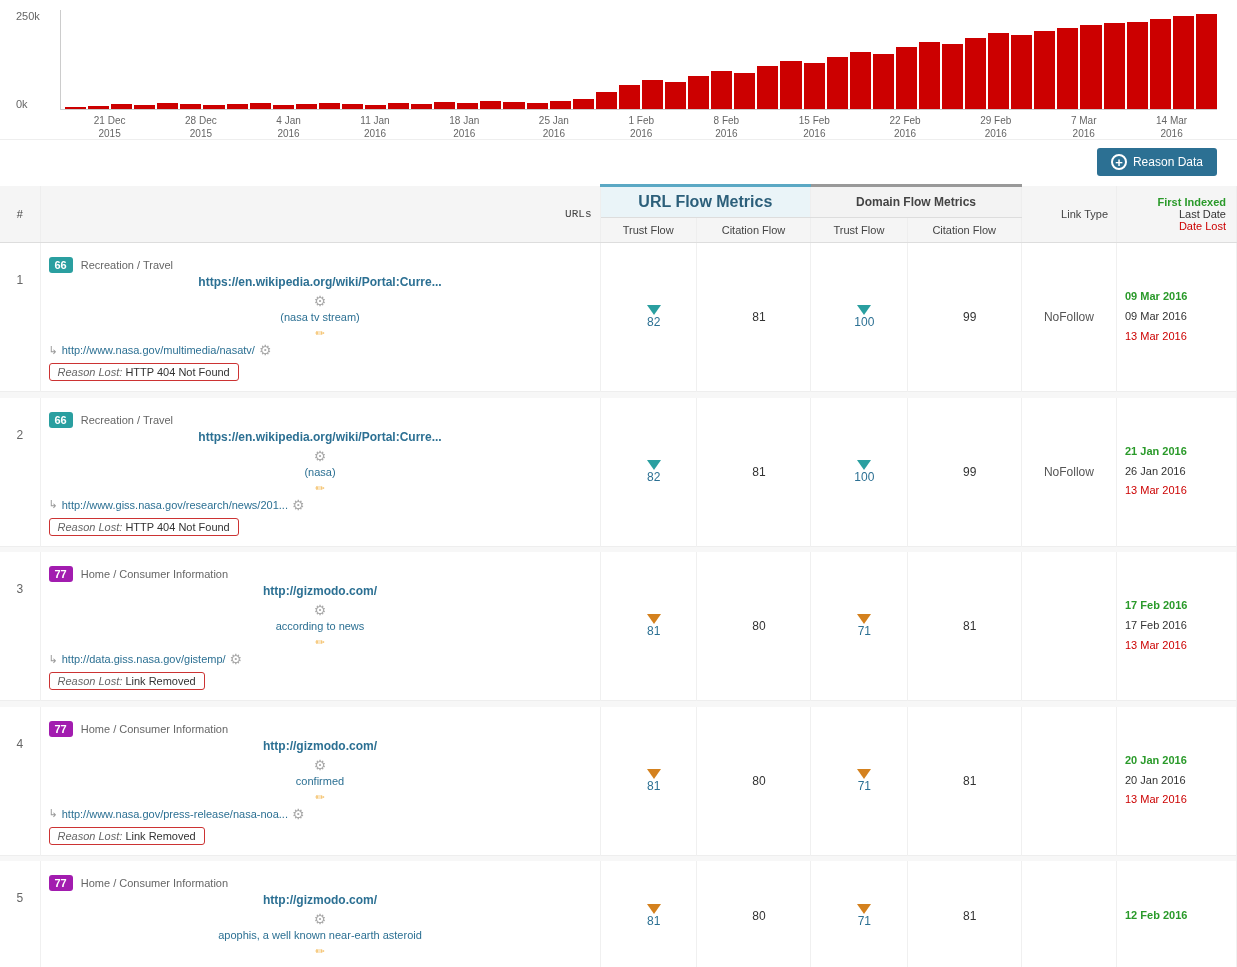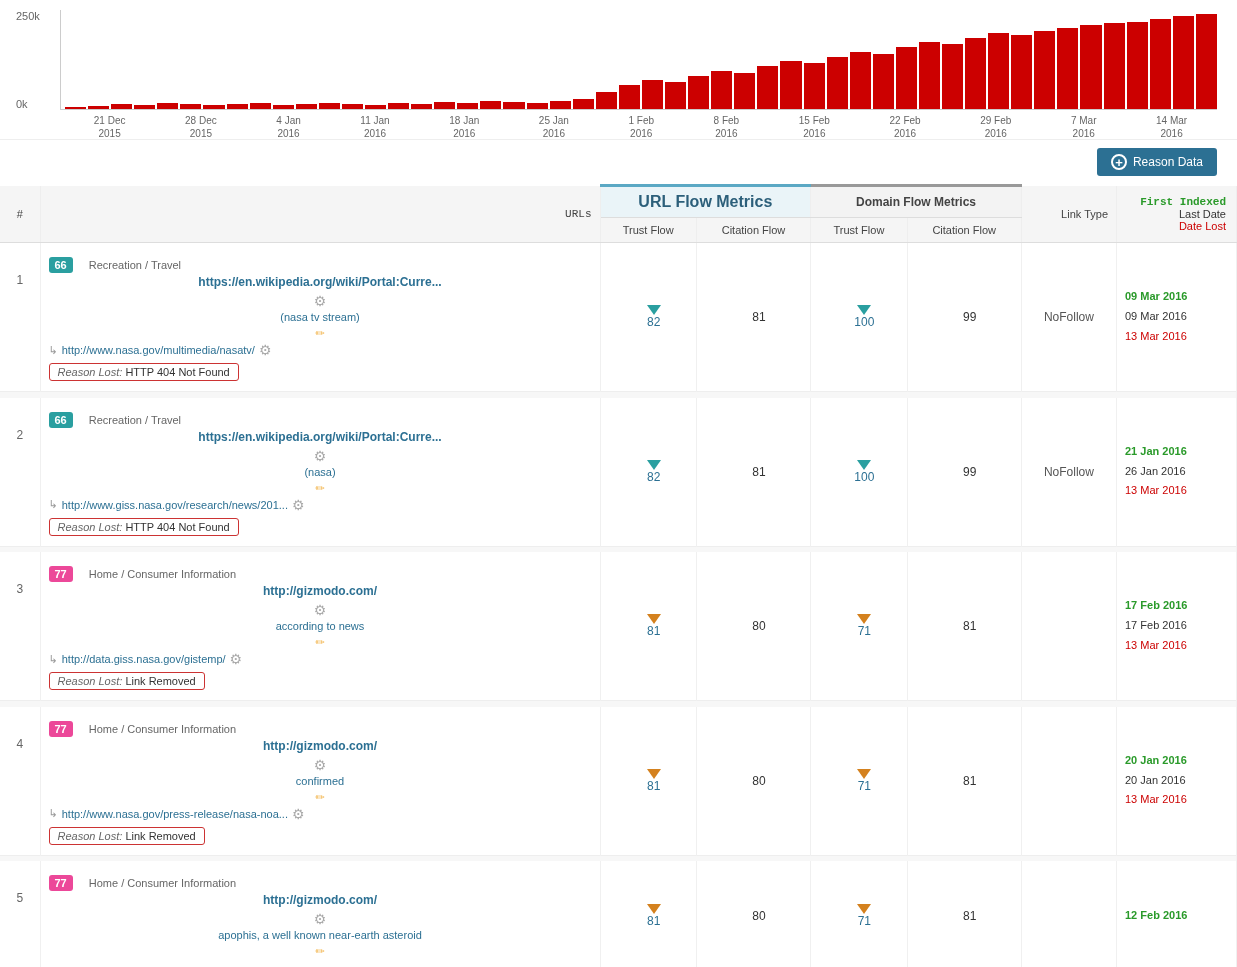--- a/index.html
+++ b/index.html
@@ -104,21 +104,21 @@
     .badge {
       display: inline-block;
       padding: 2px 6px;
       border-radius: 3px;
       color: #fff;
       font-size: 11px;
       font-weight: bold;
       margin-right: 4px;
     }
     .badge-teal { background: #2a9fa0; }
-    .badge-orange { background: #ec4899; }
+    .badge-orange { background: #a21caf; }
 
     .category-label { font-size: 11px; color: #666; }
     .main-url { color: #2c7093; font-size: 12px; font-weight: bold; text-decoration: none; }
     .anchor-text { color: #2c7093; font-size: 11px; }
     .pencil-icon { color: #f0a830; font-size: 11px; cursor: pointer; }
     .target-url { color: #2c7093; font-size: 11px; text-decoration: none; }
     .arrow-prefix { color: #999; font-size: 11px; }
     .reason-lost-box {
       display: inline-block;
       border: 1px solid #cc3333;
@@ -149,30 +149,30 @@
       border-left: 7px solid transparent;
       border-right: 7px solid transparent;
       border-top: 10px solid #d4811e;
       margin: 0 auto;
     }
 
     .dates-cell { text-align: left; line-height: 1.8; }
 
     .th-sub { font-size: 11px; }
     .header-dates { text-align: right; }
-    .header-dates .first-indexed { color: #2a9a2a; font-weight: bold; font-family: Liberation Mono, monospace; }
+    .header-dates .first-indexed { color: #2a9a2a; font-weight: bold; }
     .header-dates .last-seen { color: #333; }
     .header-dates .date-lost { color: #cc0000; }
 
     .row-group {
       border-bottom: 2px solid #e8e8e8;
     }
 
     .url-block { padding: 8px 0 4px 0; }
-    .url-line1 { display: flex; align-items: center; gap: 12px; margin-bottom: 2px; }
+    .url-line1 { display: flex; align-items: center; gap: 4px; margin-bottom: 2px; }
     .url-line2 { display: flex; align-items: center; gap: 4px; margin-bottom: 2px; flex-direction: column; }
     .url-line3 { display: flex; align-items: center; gap: 4px; margin-bottom: 2px; }
 
     .separator-row td { padding: 0; height: 6px; background: #f7f7f7; }
 
     .col-link-type { text-align: center; font-size: 12px; color: #555; vertical-align: middle; }
 
     .top-header-group {
       background: #eaf4f8;
       border-top: 3px solid #5ba8c4;

